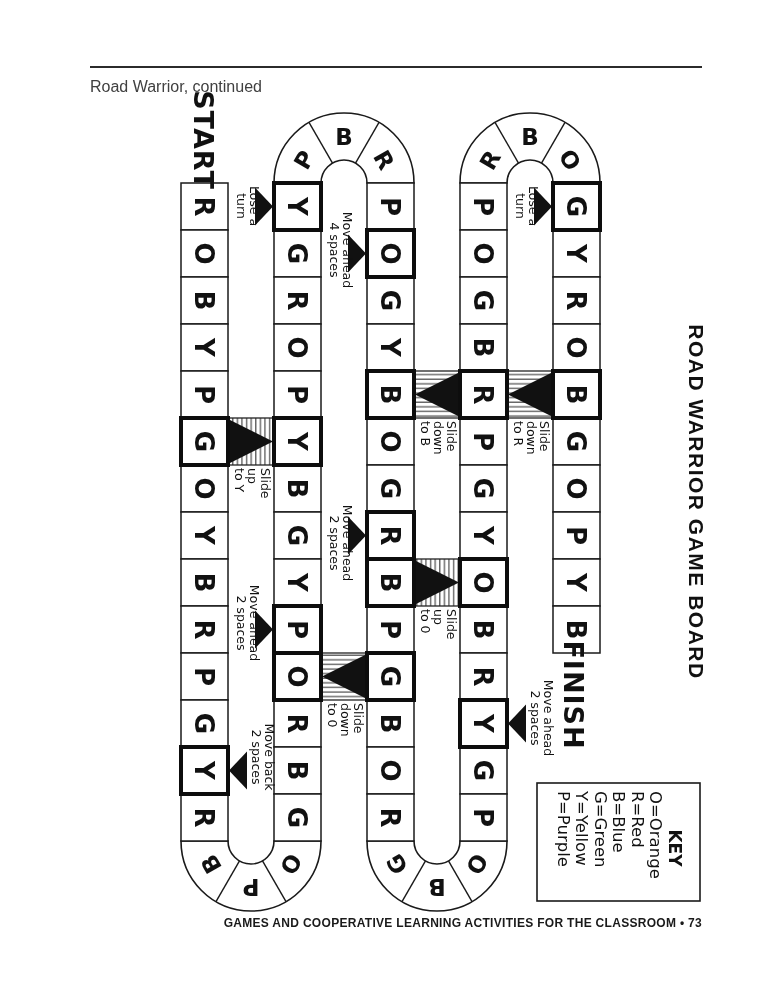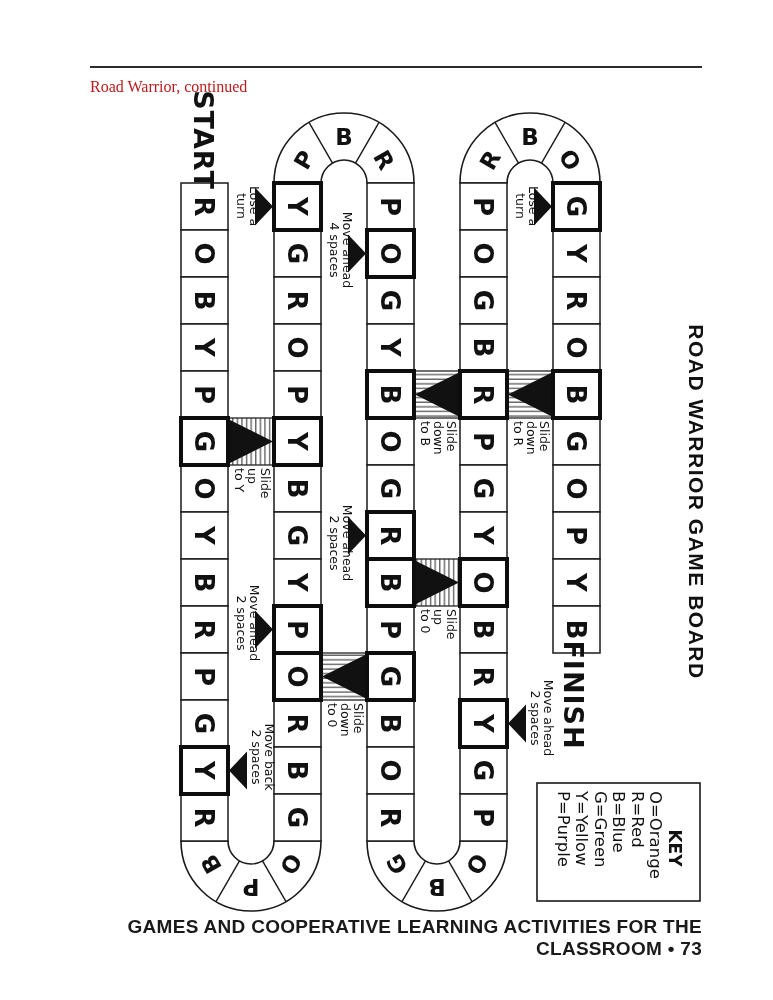--- a/index.html
+++ b/index.html
@@ -1,21 +1,21 @@
 <!DOCTYPE html>
 <html><head>
 <meta charset="utf-8">
 <style>
   html,body{margin:0;padding:0;background:#e8e8e8;}
   .page{position:relative;width:773px;height:1000px;background:#ffffff;overflow:hidden;
         font-family:"Liberation Sans", sans-serif;}
   .header-rule{position:absolute;left:90px;top:66px;width:612px;height:2px;background:#2b2b2b;}
-  .header-text{position:absolute;left:90px;top:78px;font-size:16px;color:#b91c1c;font-family:Liberation Serif, serif;}
+  .header-text{position:absolute;left:90px;top:78px;font-size:16px;color:#404040;}
   .footer-text{position:absolute;left:90px;top:916px;width:612px;text-align:right;
-               font-weight:bold;font-size:19px;letter-spacing:.3px;color:#1a1a1a;}
+               font-weight:bold;font-size:12px;letter-spacing:.3px;color:#1a1a1a;}
   .board-wrap{position:absolute;left:773px;top:0;width:1000px;height:773px;
               transform:rotate(90deg);transform-origin:0 0;}
   svg text{fill:#111;}
   .cell-letter{font-family:"DejaVu Sans", sans-serif;font-size:26px;font-weight:700;}
   .arc-letter{font-family:"DejaVu Sans", sans-serif;font-size:23px;font-weight:700;}
   .note{font-family:"DejaVu Sans", sans-serif;font-size:12.5px;font-weight:500;}
   .bigword{font-family:"DejaVu Sans", sans-serif;font-size:27px;font-weight:800;letter-spacing:1px;}
   .board-title{font-family:"Liberation Sans", sans-serif;font-size:21px;font-weight:bold;letter-spacing:1.5px;}
   .key-head{font-family:"DejaVu Sans", sans-serif;font-size:17px;font-weight:700;}
   .key-entry{font-family:"DejaVu Sans", sans-serif;font-size:16.5px;font-weight:500;}

